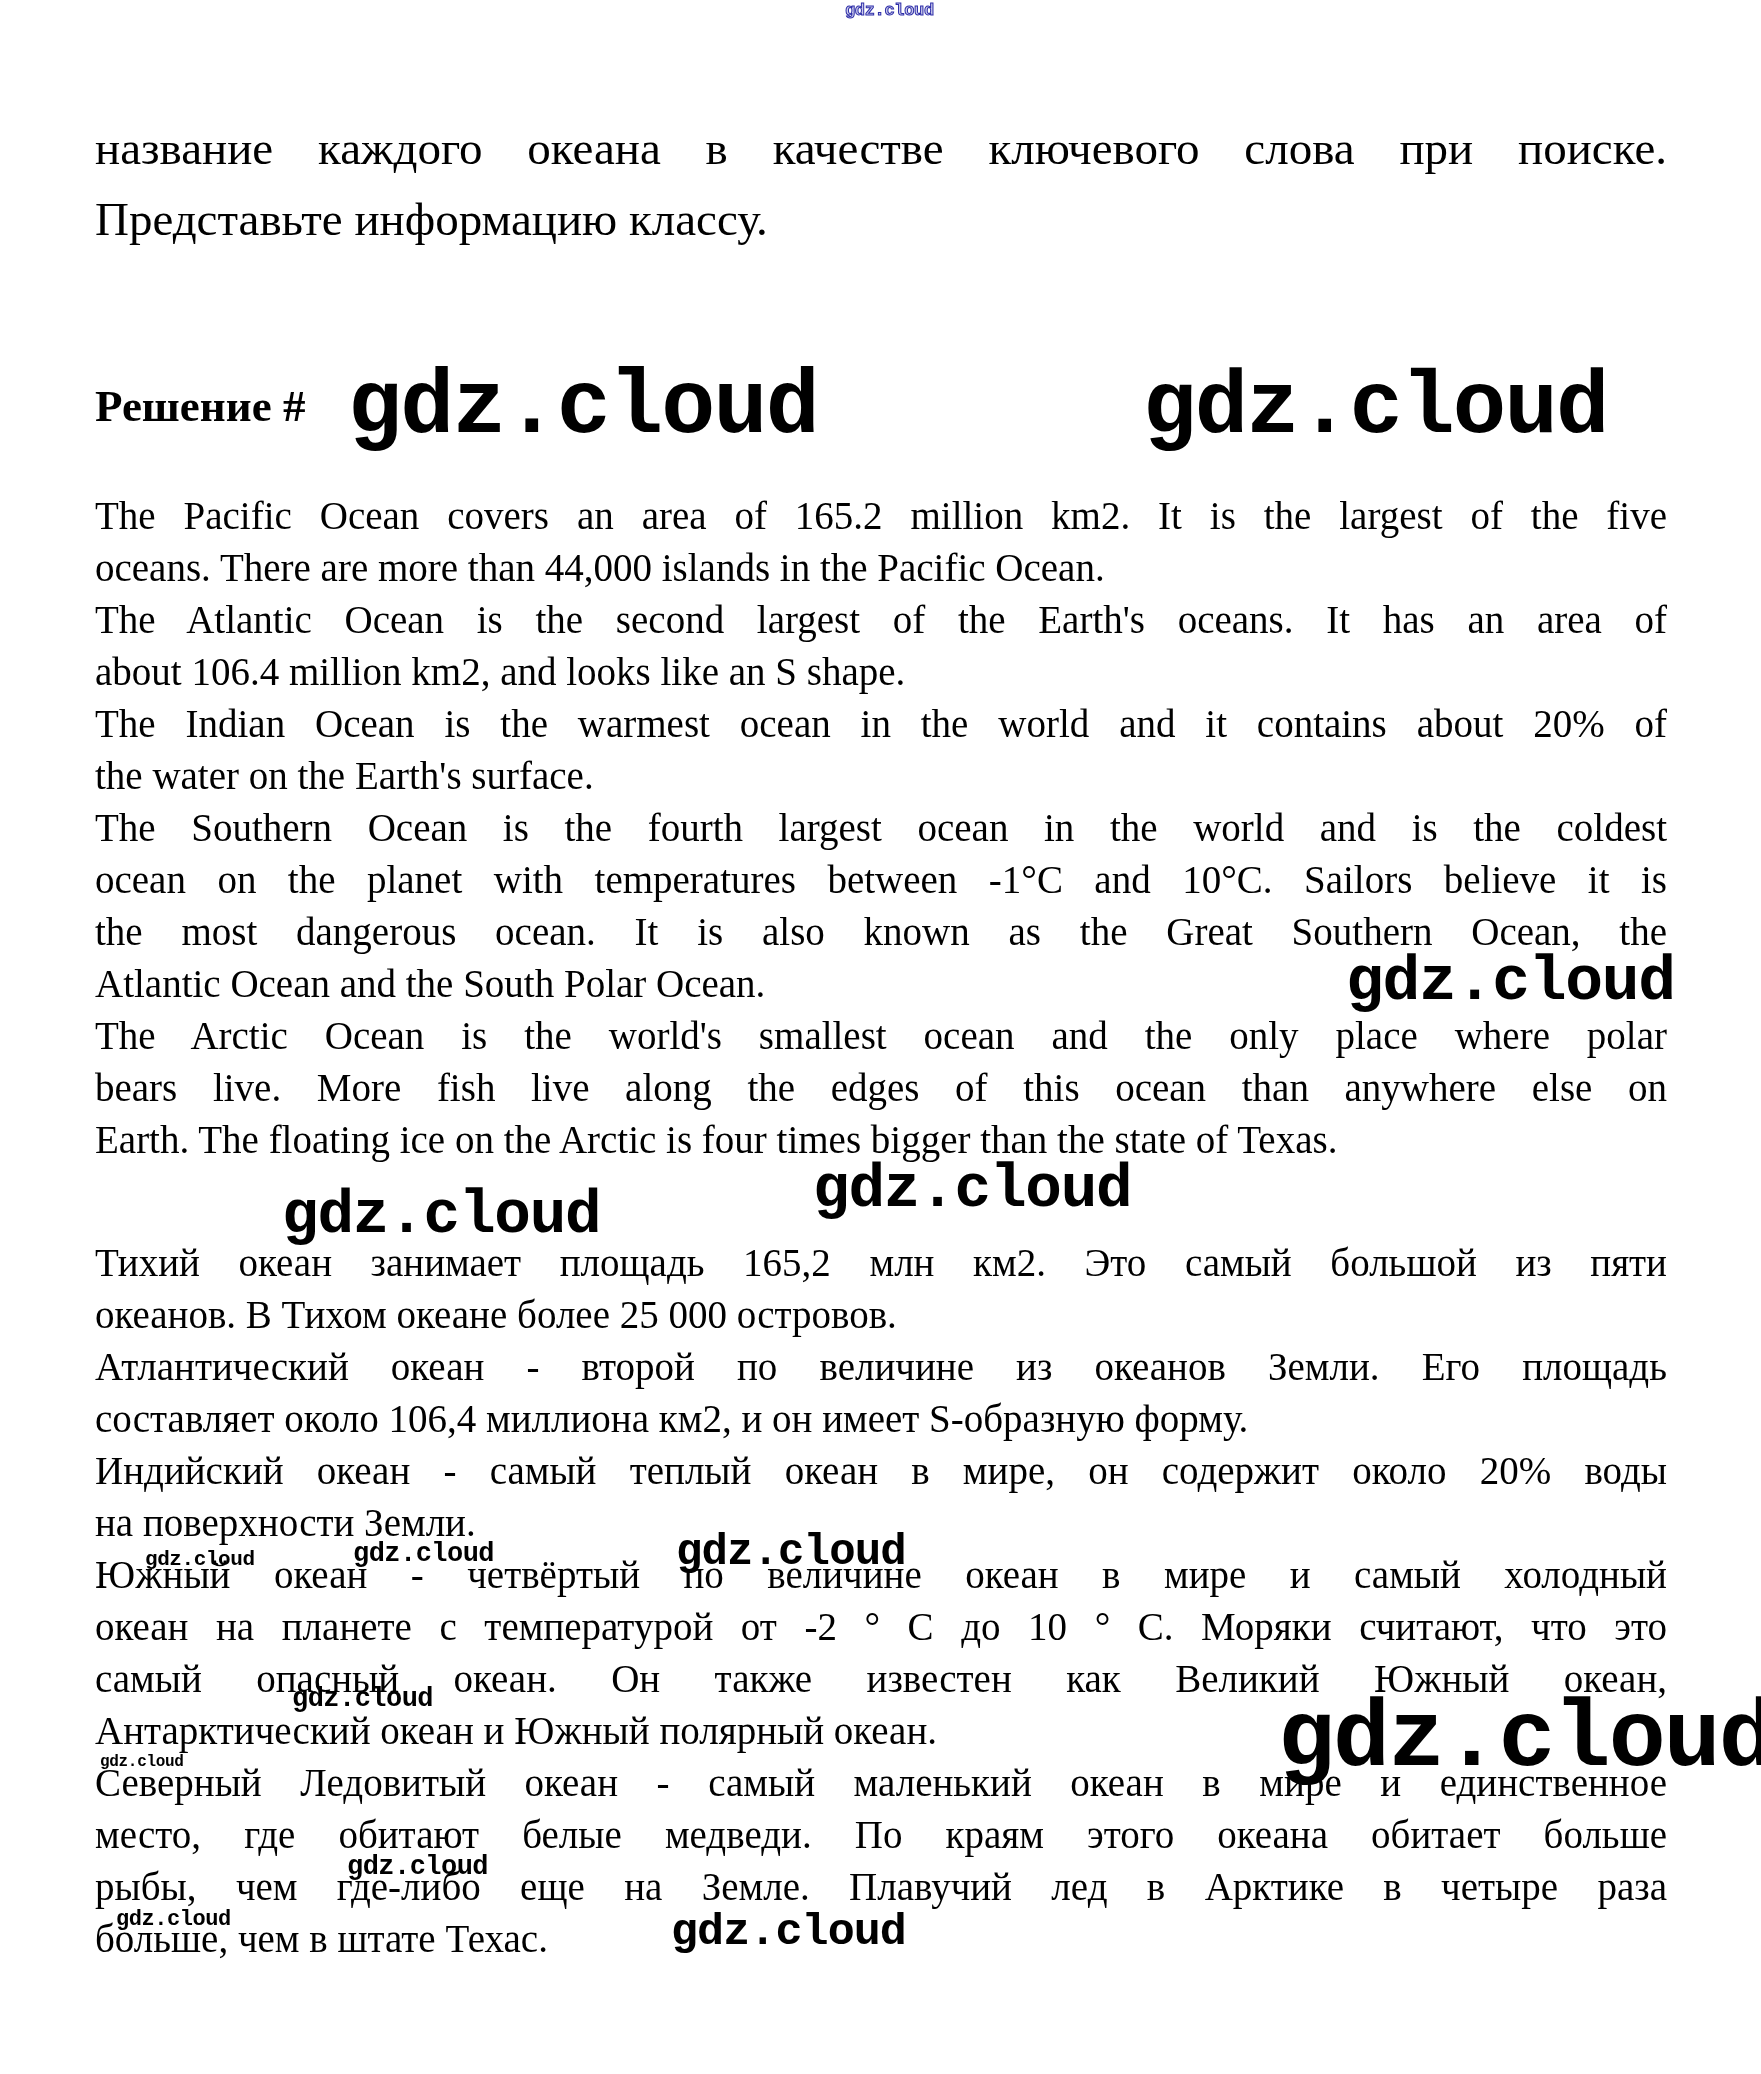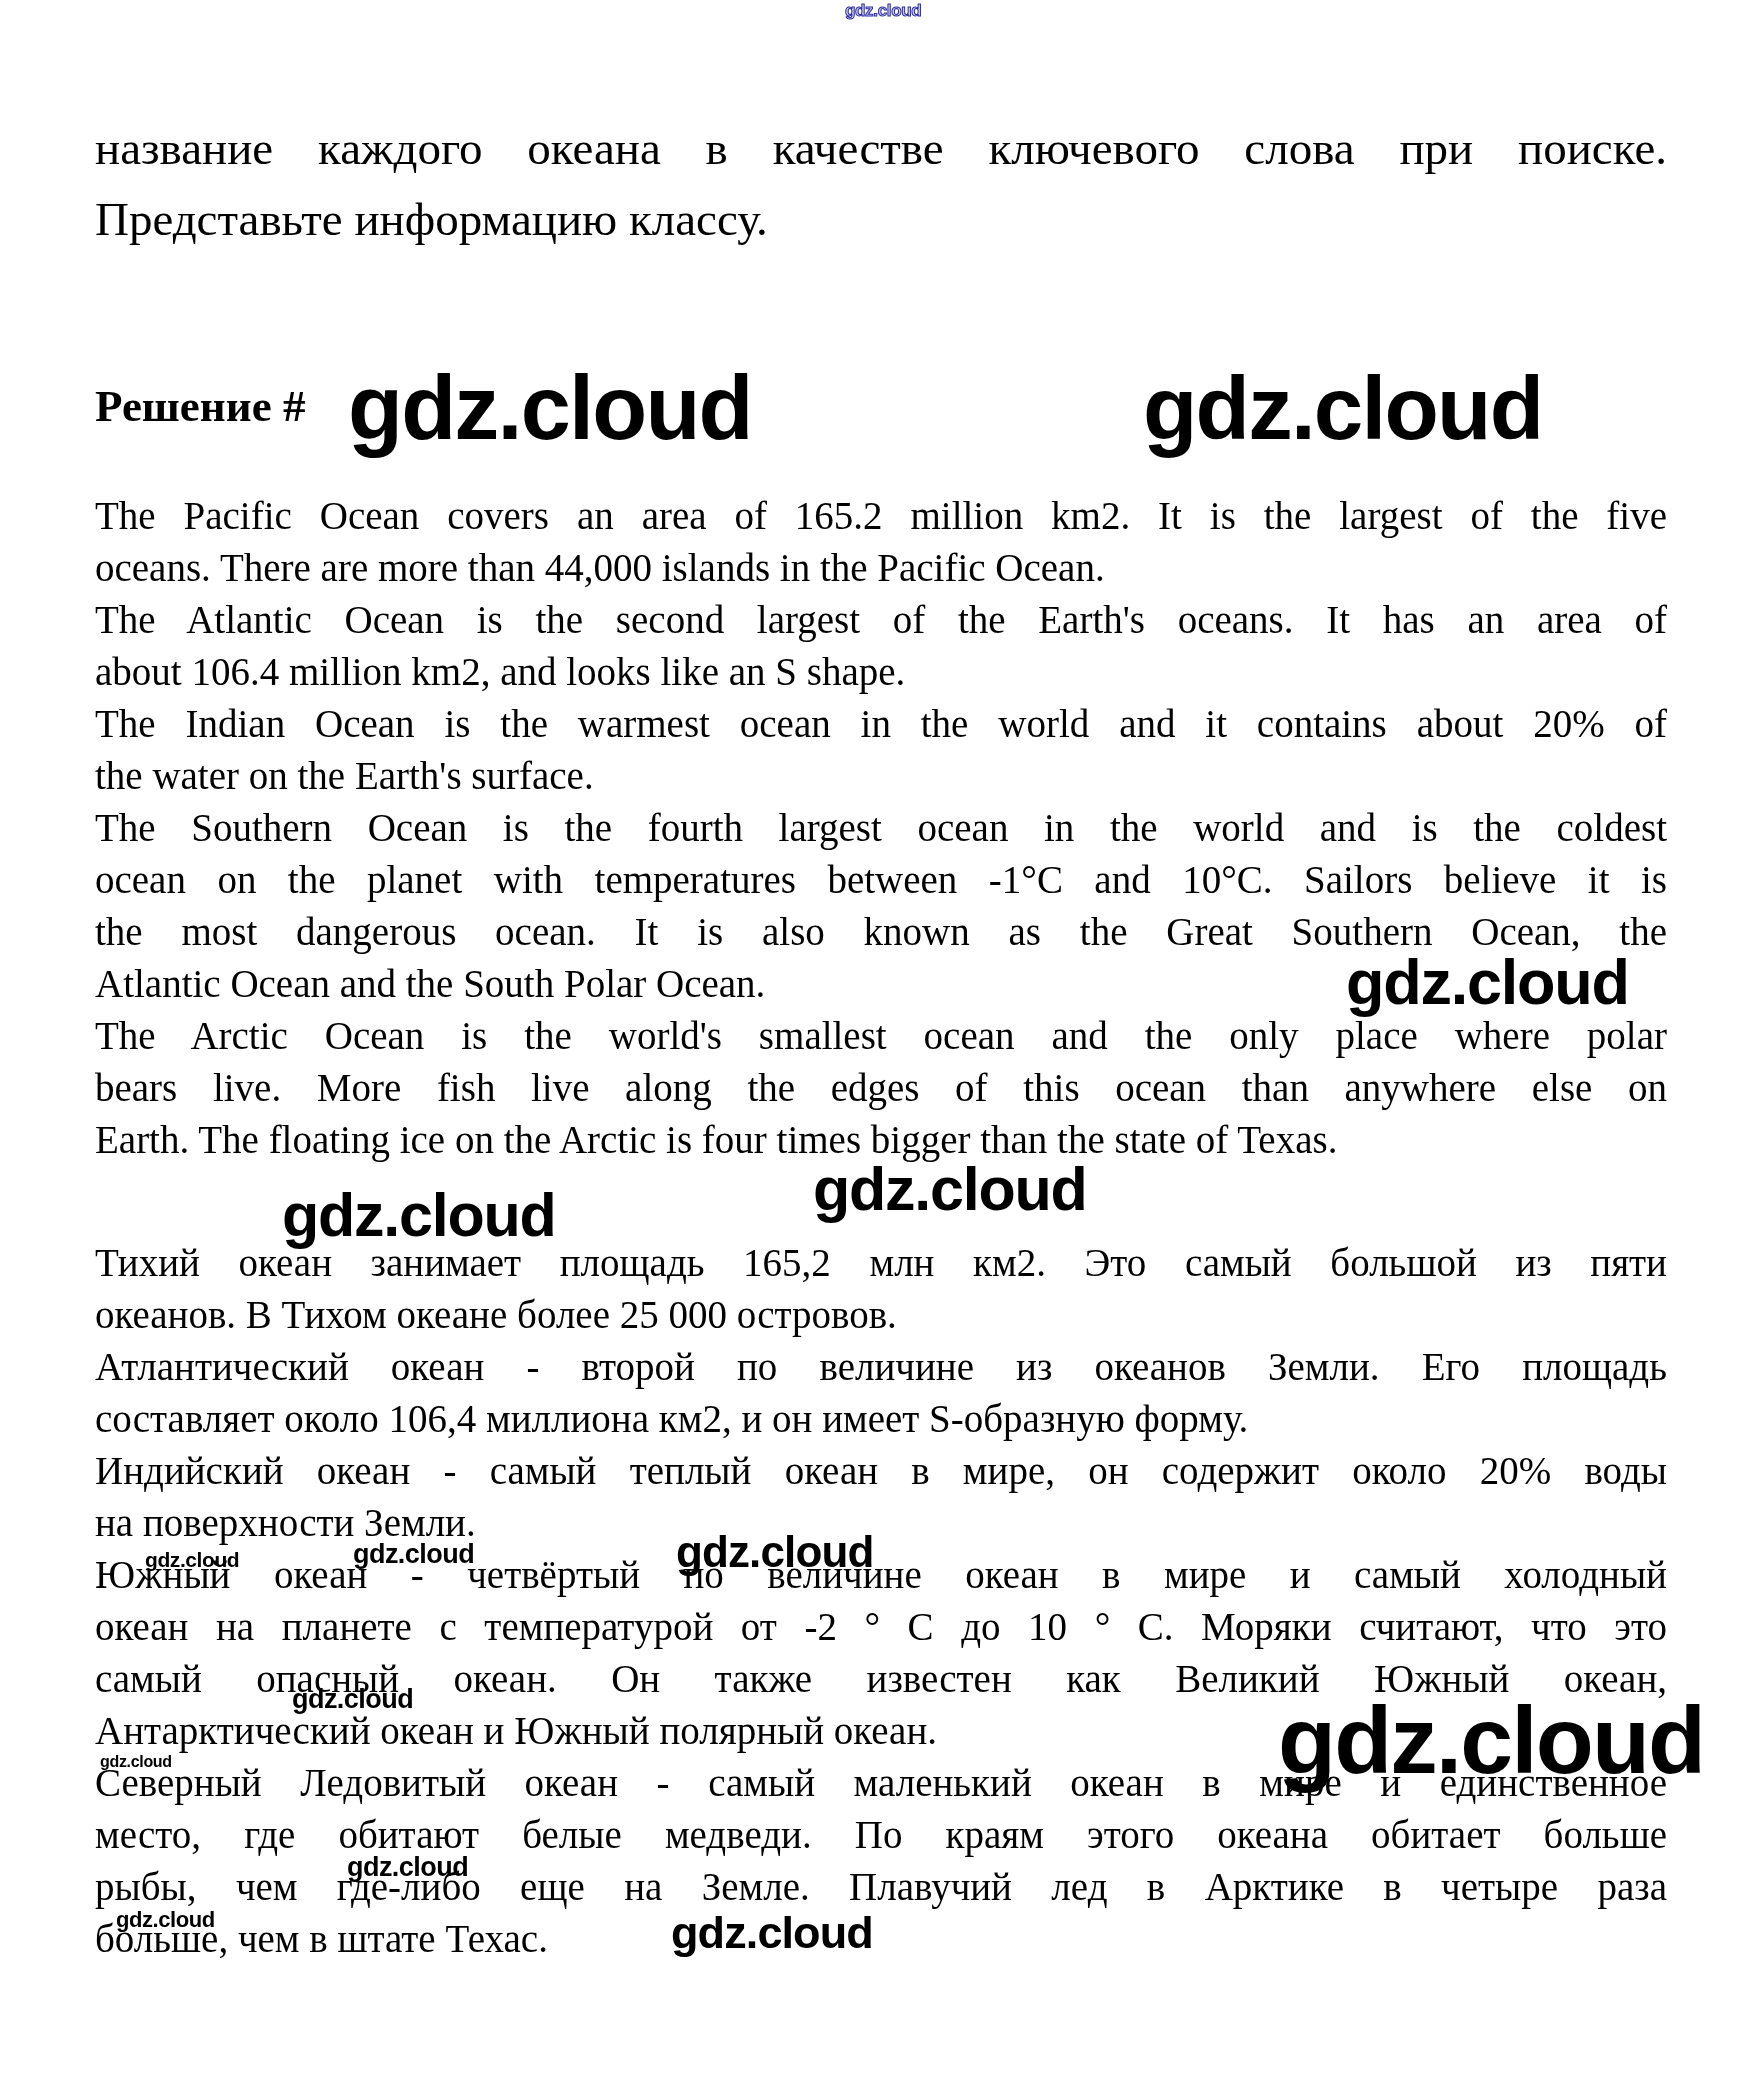--- a/index.html
+++ b/index.html
@@ -39,21 +39,21 @@
   #answer-ru { top: 1237px; line-height: 52px; }
   .line {
     text-align: justify;
     text-align-last: justify;
   }
   .line.last {
     text-align-last: left;
   }
   .wm {
     position: absolute;
-    font-family: Liberation Sans, sans-serif;
+    font-family: Liberation Mono, monospace;
     font-weight: 600;
     letter-spacing: -0.02em;
     line-height: 1;
     white-space: nowrap;
   }
   .wm.black { color: #000000; }
   .wm.blue  { color: #c9c9ea; -webkit-text-stroke: 1px #2d2da8; font-weight: 600; }
 </style>
 </head>
 <body>

